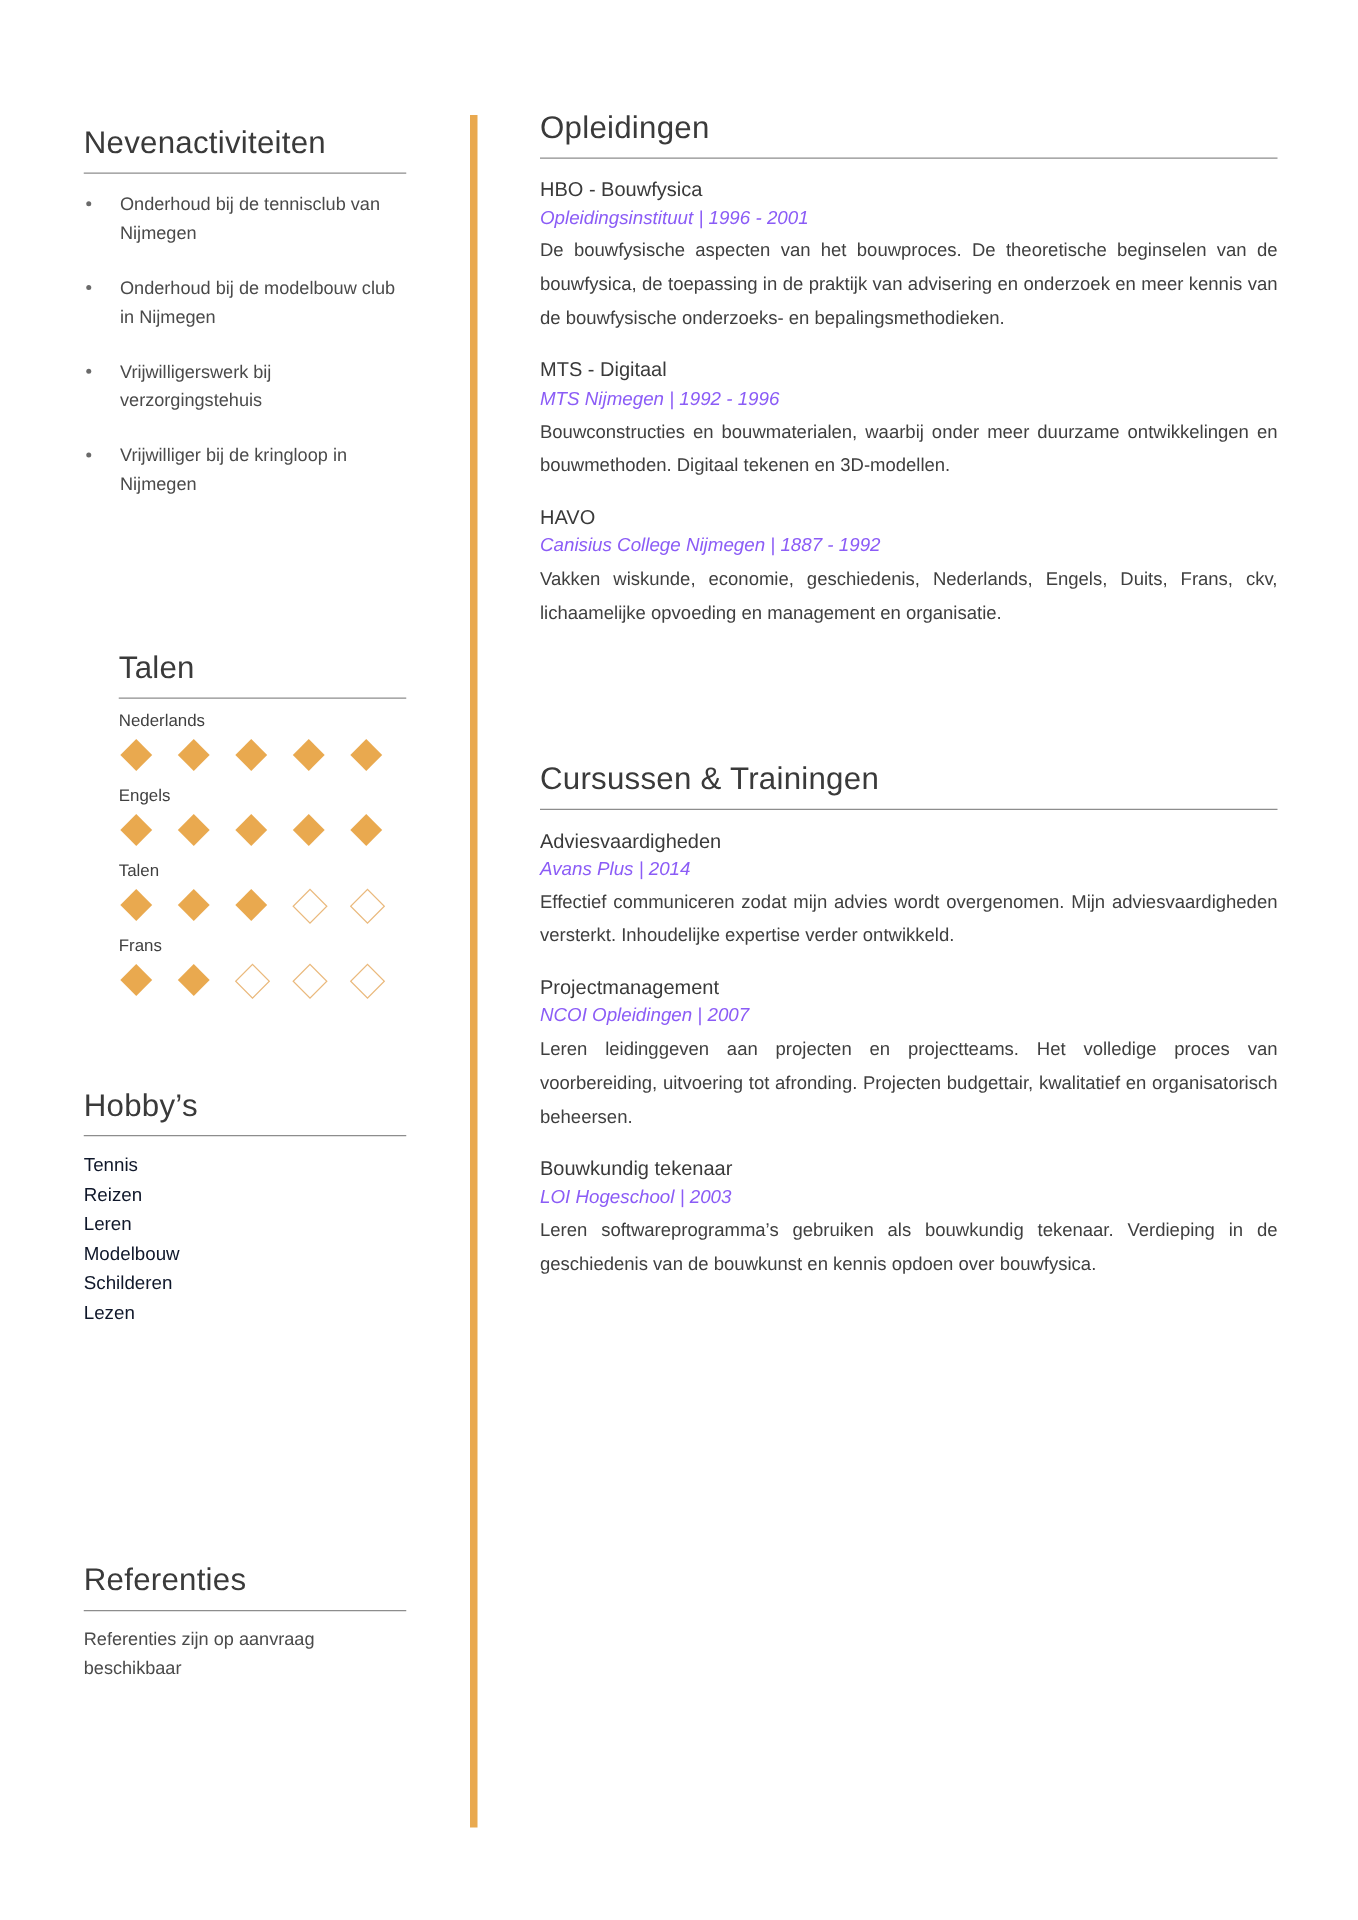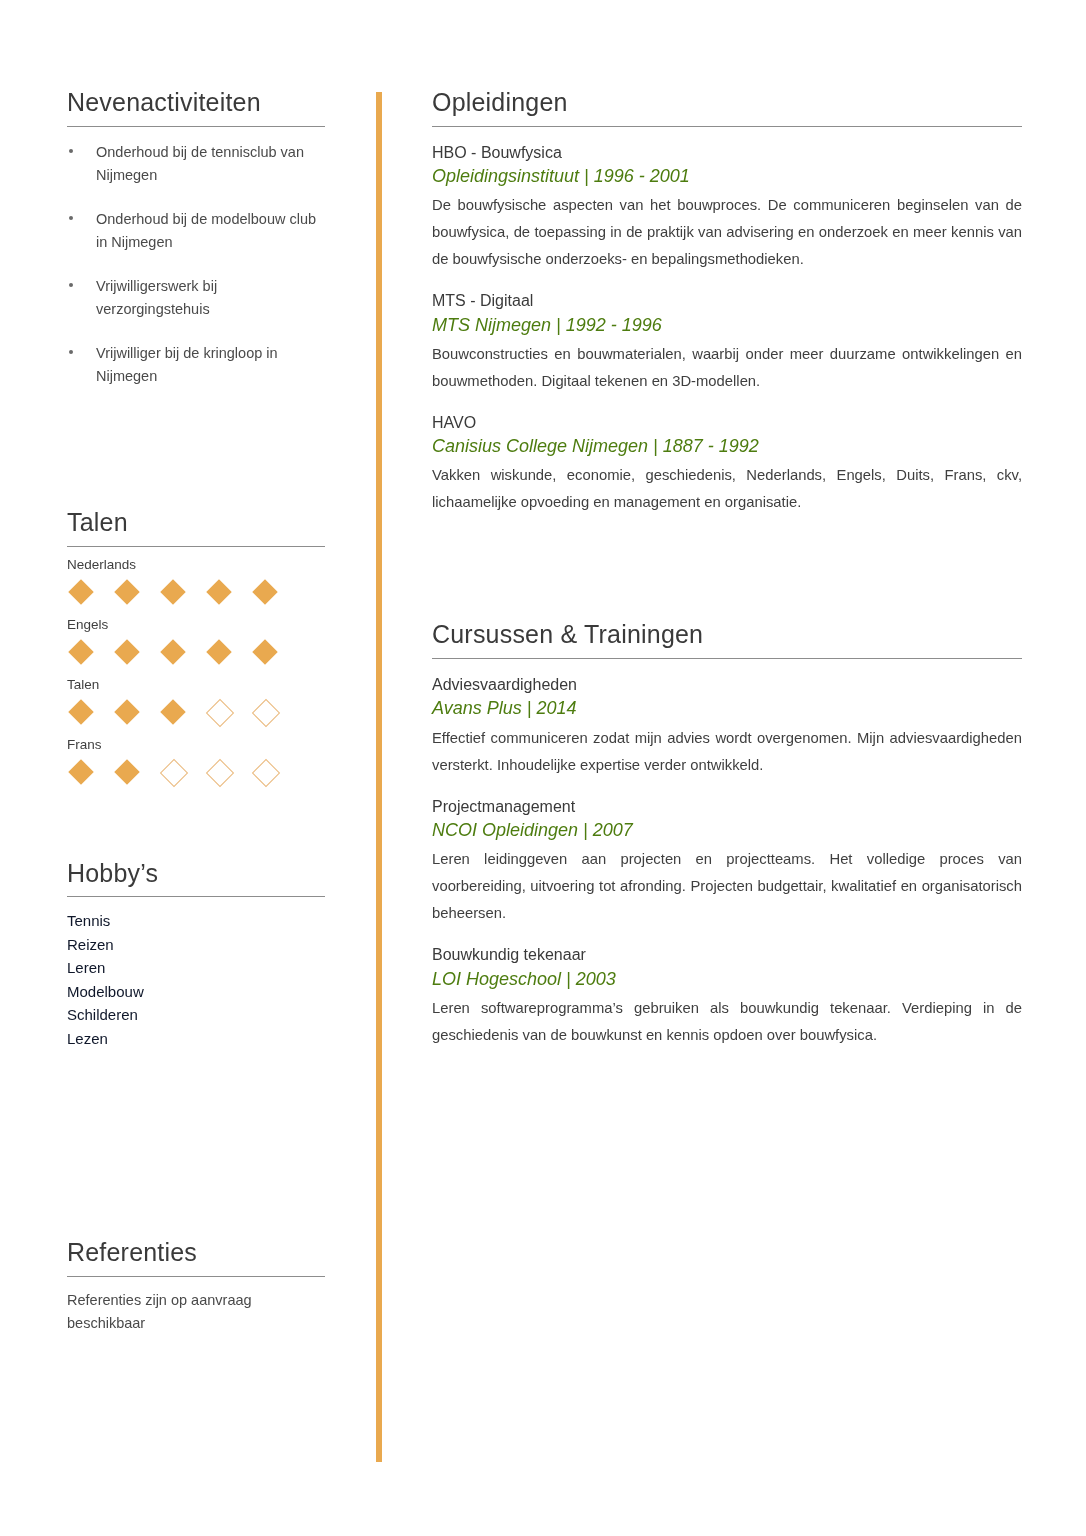--- a/index.html
+++ b/index.html
@@ -29,21 +29,21 @@
     top: 92px;
     width: 6px;
     height: 1370px;
     background: #e9a94f;
   }
 
   
   .col-left {
     position: absolute;
     left: 67px;
-    top: 88px;
+    top: 100px;
     width: 258px;
   }
   .col-right {
     position: absolute;
     left: 432px;
     top: 88px;
     width: 590px;
   }
 
   
@@ -148,22 +148,22 @@
   .entry:first-of-type { margin-top: 16px; }
   .entry-title {
     font-size: 16px;
     font-weight: 400;
     color: #3a3a3a;
     line-height: 1.2;
     margin: 0 0 3px 0;
   }
   .entry-meta {
     font-style: italic;
-    font-size: 18px;
-    color: #4d7c0f;
+    font-size: 15px;
+    color: #8b5cf6;
     line-height: 1.3;
     margin: 0 0 4px 0;
   }
   .entry-desc {
     font-size: 14.8px;
     line-height: 27px;
     color: #3f3f3f;
     margin: 0;
     text-align: justify;
     text-justify: inter-word;
@@ -196,21 +196,21 @@
           <span class="bullet-dot"></span>
           <span>Vrijwilligerswerk bij verzorgingstehuis</span>
         </li>
         <li class="bullet-item">
           <span class="bullet-dot"></span>
           <span>Vrijwilliger bij de kringloop in Nijmegen</span>
         </li>
       </ul>
     </div>
 
-    <div class="section" style="margin-top:120px;">
+    <div class="section" style="margin-top:120px;margin-left:28px;">
       <h2 class="section-title">Talen</h2>
       <hr class="section-rule">
       <div class="lang-block" id="languages-list">
           <div class="lang-row">
             <div class="lang-name">Nederlands</div>
             <div class="diamonds">
               <div class="dia dia-full">
                 <div class="dia-shape"></div>
               </div>
               <div class="dia dia-full">
@@ -313,21 +313,21 @@
 
   <div class="col-right">
 
     <div class="section">
       <h2 class="section-title">Opleidingen</h2>
       <hr class="section-rule">
       <div id="education-entries">
           <div class="entry">
             <h3 class="entry-title">HBO - Bouwfysica</h3>
             <div class="entry-meta">Opleidingsinstituut | 1996 - 2001</div>
-            <p class="entry-desc">De bouwfysische aspecten van het bouwproces. De communiceren beginselen van de bouwfysica, de toepassing in de praktijk van advisering en onderzoek en meer kennis van de bouwfysische onderzoeks- en bepalingsmethodieken.</p>
+            <p class="entry-desc">De bouwfysische aspecten van het bouwproces. De theoretische beginselen van de bouwfysica, de toepassing in de praktijk van advisering en onderzoek en meer kennis van de bouwfysische onderzoeks- en bepalingsmethodieken.</p>
           </div>
           <div class="entry">
             <h3 class="entry-title">MTS - Digitaal</h3>
             <div class="entry-meta">MTS Nijmegen | 1992 - 1996</div>
             <p class="entry-desc">Bouwconstructies en bouwmaterialen, waarbij onder meer duurzame ontwikkelingen en bouwmethoden. Digitaal tekenen en 3D-modellen.</p>
           </div>
           <div class="entry">
             <h3 class="entry-title">HAVO</h3>
             <div class="entry-meta">Canisius College Nijmegen | 1887 - 1992</div>
             <p class="entry-desc">Vakken wiskunde, economie, geschiedenis, Nederlands, Engels, Duits, Frans, ckv, lichaamelijke opvoeding en management en organisatie.</p>

